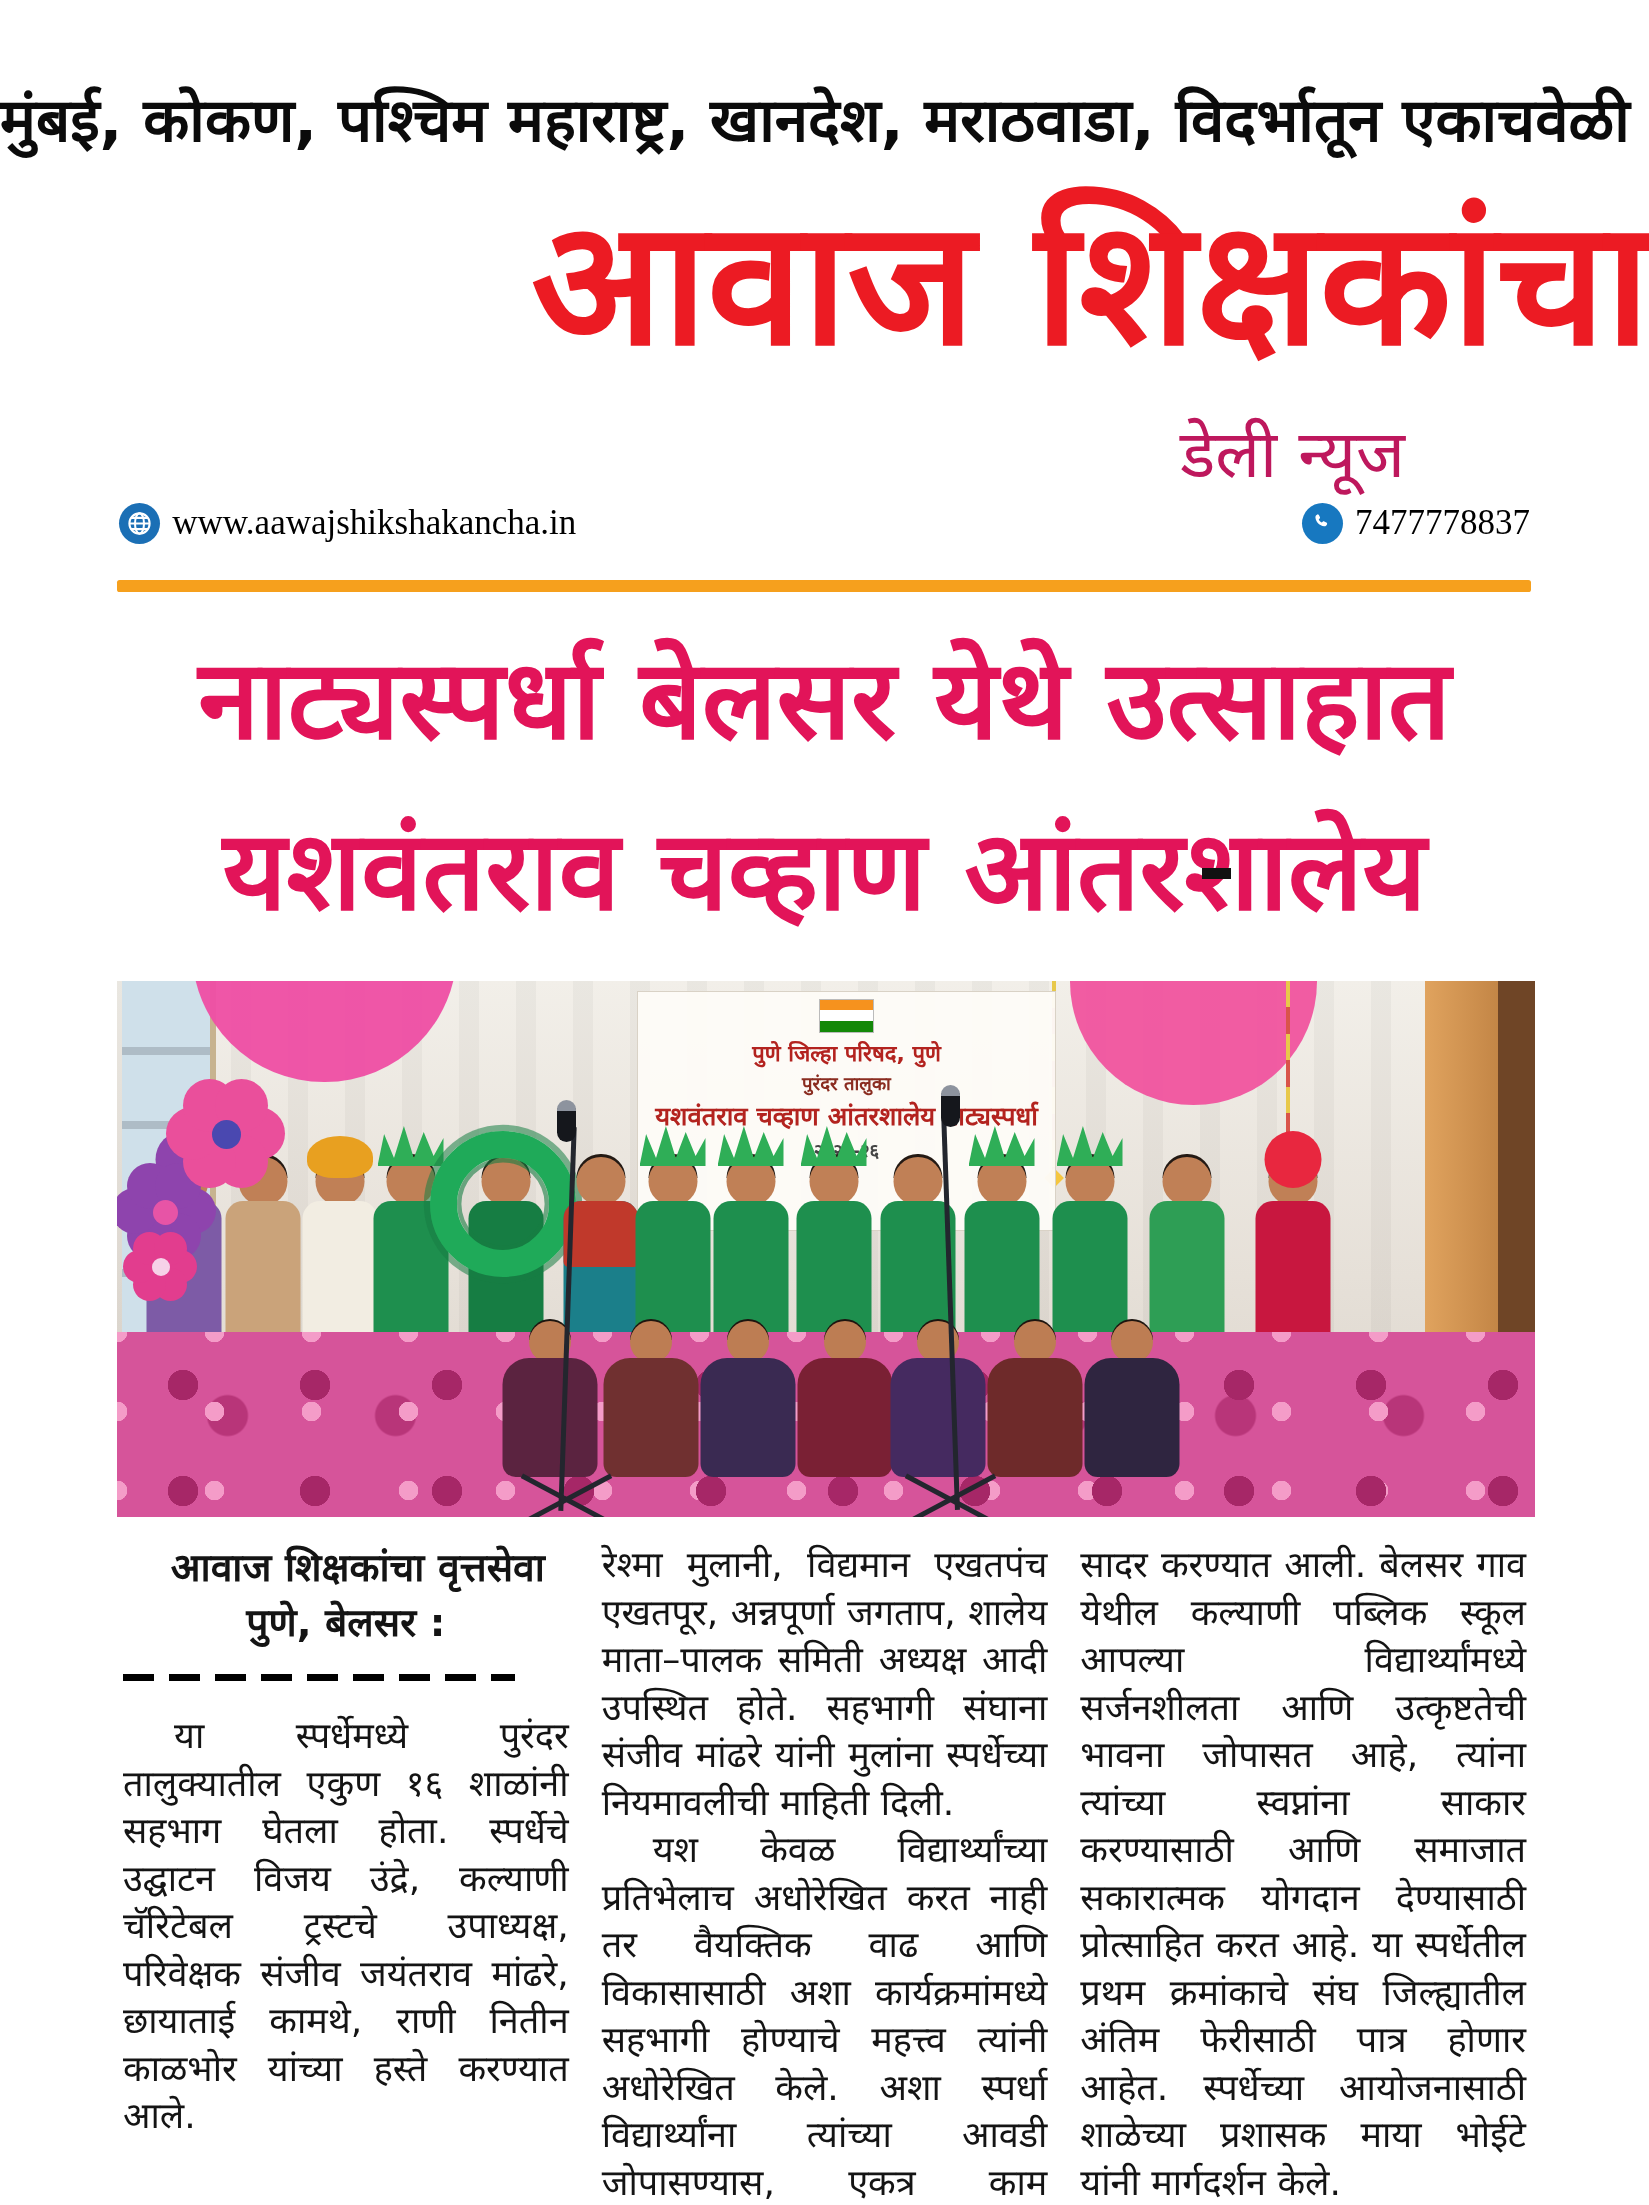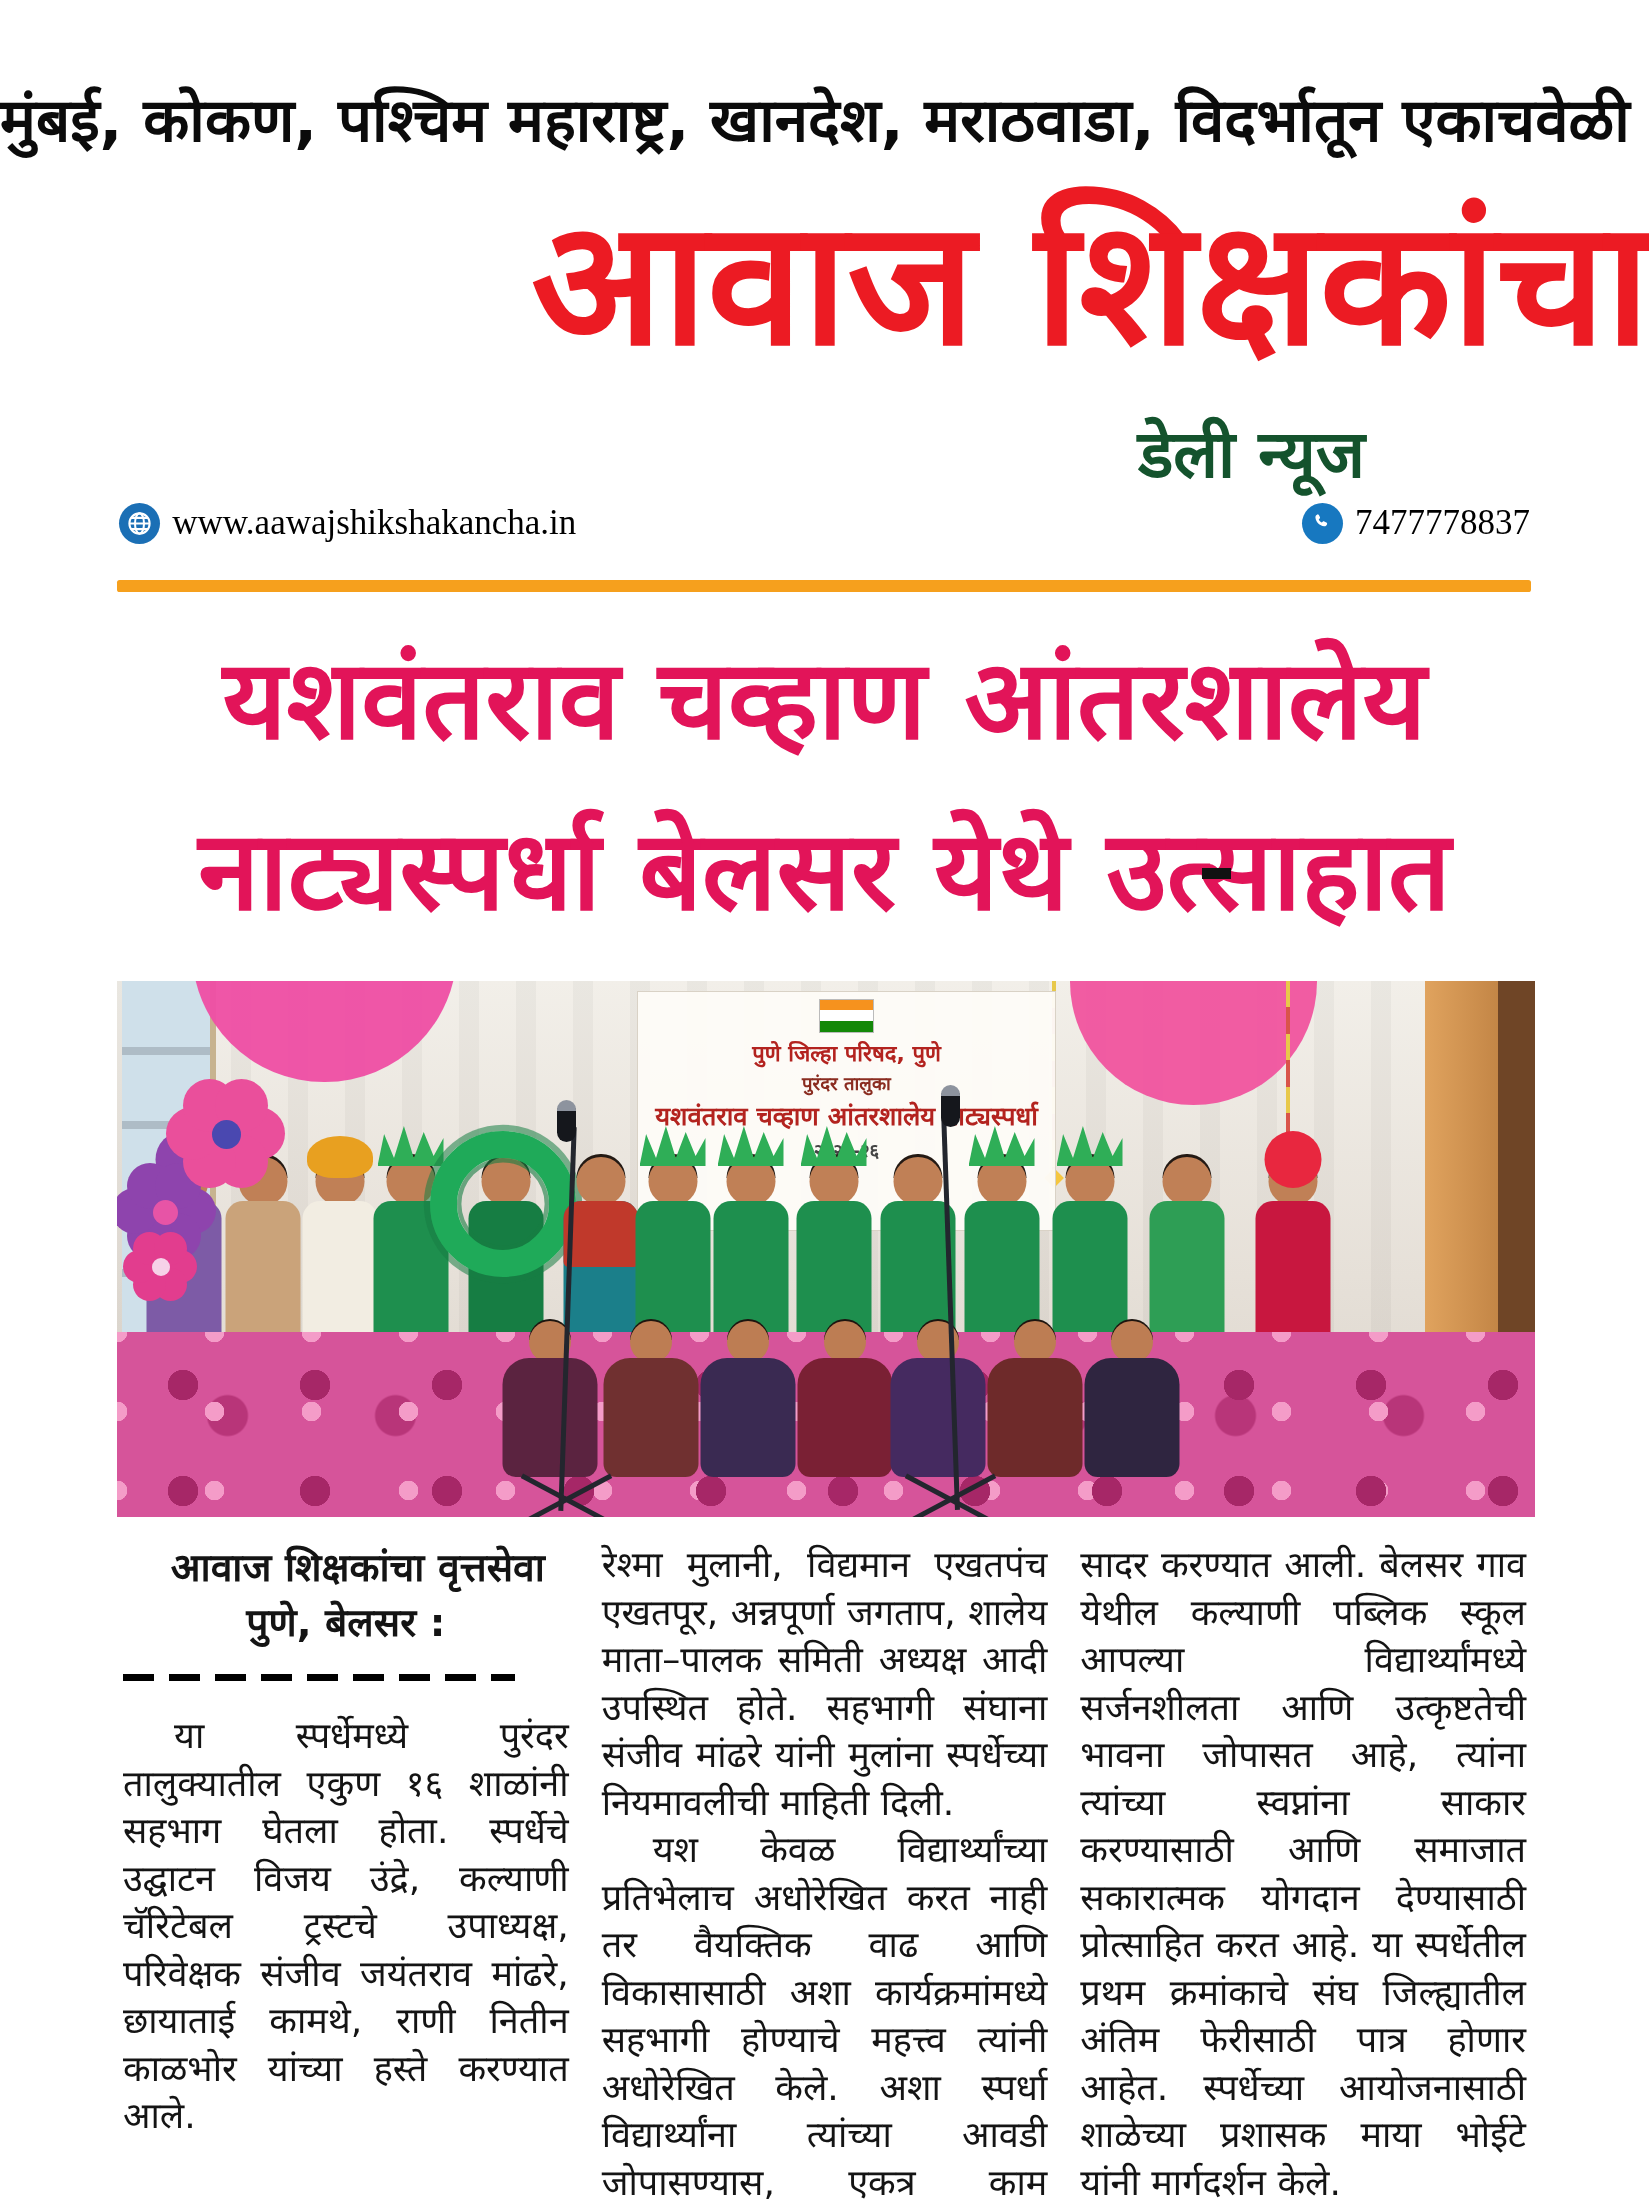--- a/index.html
+++ b/index.html
@@ -5,22 +5,22 @@
   html,body{margin:0;padding:0;background:#ffffff;}
   .page{position:relative;width:1650px;height:2935px;background:#ffffff;overflow:hidden;
         font-family:"DejaVu Sans",sans-serif;color:#111;}
   
   .tagline{position:absolute;top:77px;left:0;right:0;text-align:center;
            font-size:60px;font-weight:700;color:#0b0b0b;white-space:nowrap;}
   .masthead-title{position:absolute;top:159px;left:0;right:0;text-align:right;
            font-size:172px;font-weight:800;line-height:1.45;color:#EC1B23;white-space:nowrap;}
   .editor-line{position:absolute;top:434px;left:507px;width:529px;text-align:center;
            font-size:49px;font-weight:800;color:#8E1418;white-space:nowrap;}
-  .daily-news{position:absolute;top:406px;left:1138px;width:309px;text-align:left;
-           font-size:66px;font-weight:700;color:#14532d;white-space:nowrap;}
+  .daily-news{position:absolute;top:406px;left:1138px;width:309px;text-align:center;
+           font-size:66px;font-weight:400;color:#be185d;white-space:nowrap;}
   
   .contact-row{position:absolute;top:503px;left:119px;width:1411px;display:flex;
            justify-content:space-between;align-items:center;
            font-family:"Liberation Serif",serif;font-size:35px;color:#000;}
   .contact-item{display:flex;align-items:flex-start;gap:12.3px;}
   .cicon{width:41px;height:41px;border-radius:50%;display:flex;align-items:center;justify-content:center;flex:0 0 auto;}
   .cicon svg{display:block;}
   .ic-globe{background:#1B6FB5;}
   .ic-phone{background:#1778C0;}
   .ic-mail{background:#ffffff;border:2.6px solid #1778C0;box-sizing:border-box;}
@@ -112,22 +112,22 @@
         <svg width="25" height="25" viewBox="0 0 24 24" fill="#fff">
           <path d="M6.9 3.1c.6-.2 1.3.1 1.6.7l1 2c.3.5.2 1.1-.2 1.5l-.9.9c.6 1.3 1.6 2.3 2.9 2.9l.9-.9c.4-.4 1-.5 1.5-.2l2 1c.6.3.9 1 .7 1.6-.4 1.2-1.5 2.1-2.8 2-4.4-.5-7.9-4-8.4-8.4-.1-1.3.8-2.4 2-2.8z"></path>
         </svg>
       </span>
       <span>7477778837</span>
     </div>
   </div>
   <div class="orange-bar"></div>
 
   <div class="headline">
+    <div>नाट्यस्पर्धा बेलसर येथे उत्साहात</div>
     <div>यशवंतराव चव्हाण आंतरशालेय</div>
-    <div>नाट्यस्पर्धा बेलसर येथे उत्साहात</div>
   </div>
   <div class="dash-mark"></div>
 
   <div class="photo">
     <div class="folds"></div>
     <div class="ph-window"></div>
     <div class="ph-wall-right"></div>
     <div class="ph-door"></div>
     <div class="ph-drape" style="left:75px;top:-31px;width:265px;height:132px;background:#ee4fa4;"></div>
     <div class="ph-drape" style="left:953px;top:-22px;width:247px;height:146px;background:#f0559f;"></div>

